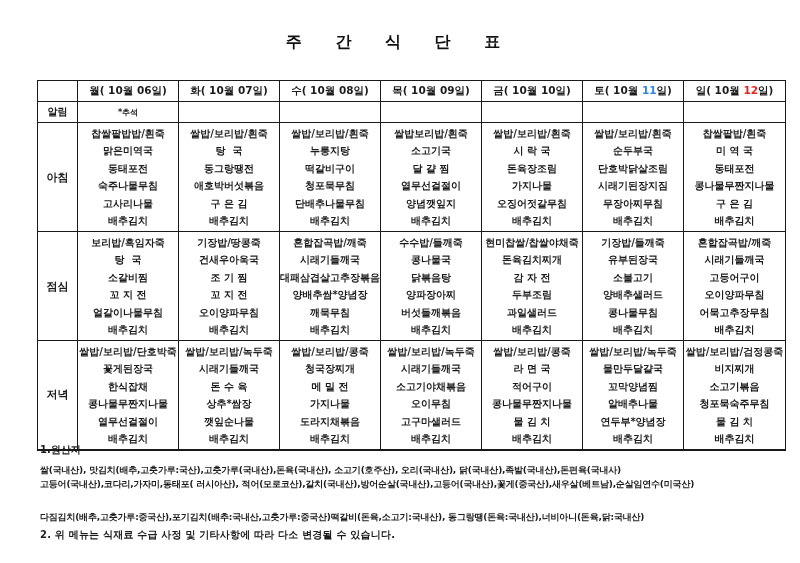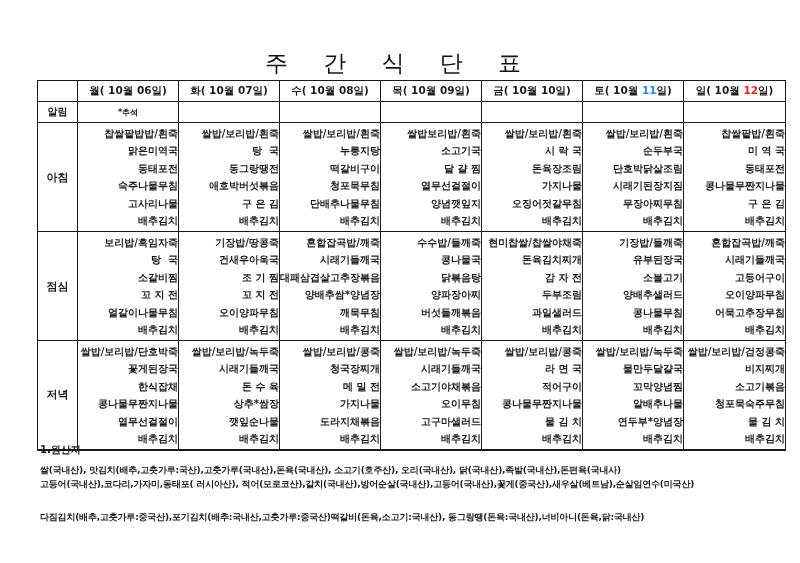--- a/index.html
+++ b/index.html
@@ -5,23 +5,23 @@
   * { margin:0; padding:0; box-sizing:border-box; }
   html,body { width:800px; height:563px; background:#ffffff; overflow:hidden; }
   body {
     font-family:"DejaVu Sans","Liberation Sans",sans-serif;
     color:#1c1c1c;
     font-weight:bold;
     position:relative;
   }
   .page { position:absolute; inset:0; }
   .title {
-    position:absolute; top:48px; left:0; width:100%;
+    position:absolute; top:32px; left:0; width:100%;
     text-align:center;
-    font-size:23px; font-weight:normal;
+    font-size:16px; font-weight:bold;
     letter-spacing:14px;
     color:#111;
     white-space:pre;
   }
   table.menu {
     position:absolute; top:80px; left:37px;
     width:748px;
     border-collapse:collapse;
     table-layout:fixed;
   }
@@ -39,21 +39,20 @@
   tr.notice-row { height:21px; }
   tr.notice-row th { font-size:10px; }
   tr.notice-row td { font-size:8px; }
   tr.meal-row { height:109px; }
   tr.meal-row th.row-label { font-size:11px; }
   td.meal-cell { padding:1px 0; }
   td.meal-cell .cell-inner {
     display:flex; flex-direction:column;
     justify-content:space-around;
     height:105px;
-    align-items:flex-end;
   }
   .menu-item { font-size:10px; line-height:11px; white-space:pre; }
   .footnotes {
     position:absolute; left:40px; top:443px; width:760px;
     font-weight:bold; color:#1c1c1c;
   }
   .fn-heading { font-size:10px; margin-bottom:7px; }
   .fn-line { font-size:9px; line-height:13.5px; white-space:nowrap; letter-spacing:-0.2px; }
   .fn-line.gap { margin-top:20px; }
   .fn-notice { font-size:10px; margin-top:3px; letter-spacing:0.2px; }
@@ -317,15 +316,16 @@
           </td>
         </tr>
       </tbody>
   </table>
 
   <div class="footnotes">
     <div class="fn-heading">1.원산지</div>
     <div class="fn-line">쌀(국내산), 맛김치(배추,고춧가루:국산),고춧가루(국내산),돈육(국내산), 소고기(호주산), 오리(국내산), 닭(국내산),족발(국내산),돈편육(국내사)</div>
     <div class="fn-line">고등어(국내산),코다리,가자미,동태포( 러시아산), 적어(모로코산),갈치(국내산),방어순살(국내산),고등어(국내산),꽃게(중국산),새우살(베트남),순살임연수(미국산)</div>
     <div class="fn-line gap">다짐김치(배추,고춧가루:중국산),포기김치(배추:국내산,고춧가루:중국산)떡갈비(돈육,소고기:국내산), 동그랑땡(돈육:국내산),너비아니(돈육,닭:국내산)</div>
+    <div class="fn-notice">2. 위 메뉴는 식재료 수급 사정 및 기타사항에 따라 다소 변경될 수 있습니다.</div>
   </div>
 
 </div>
 
 </body></html>

